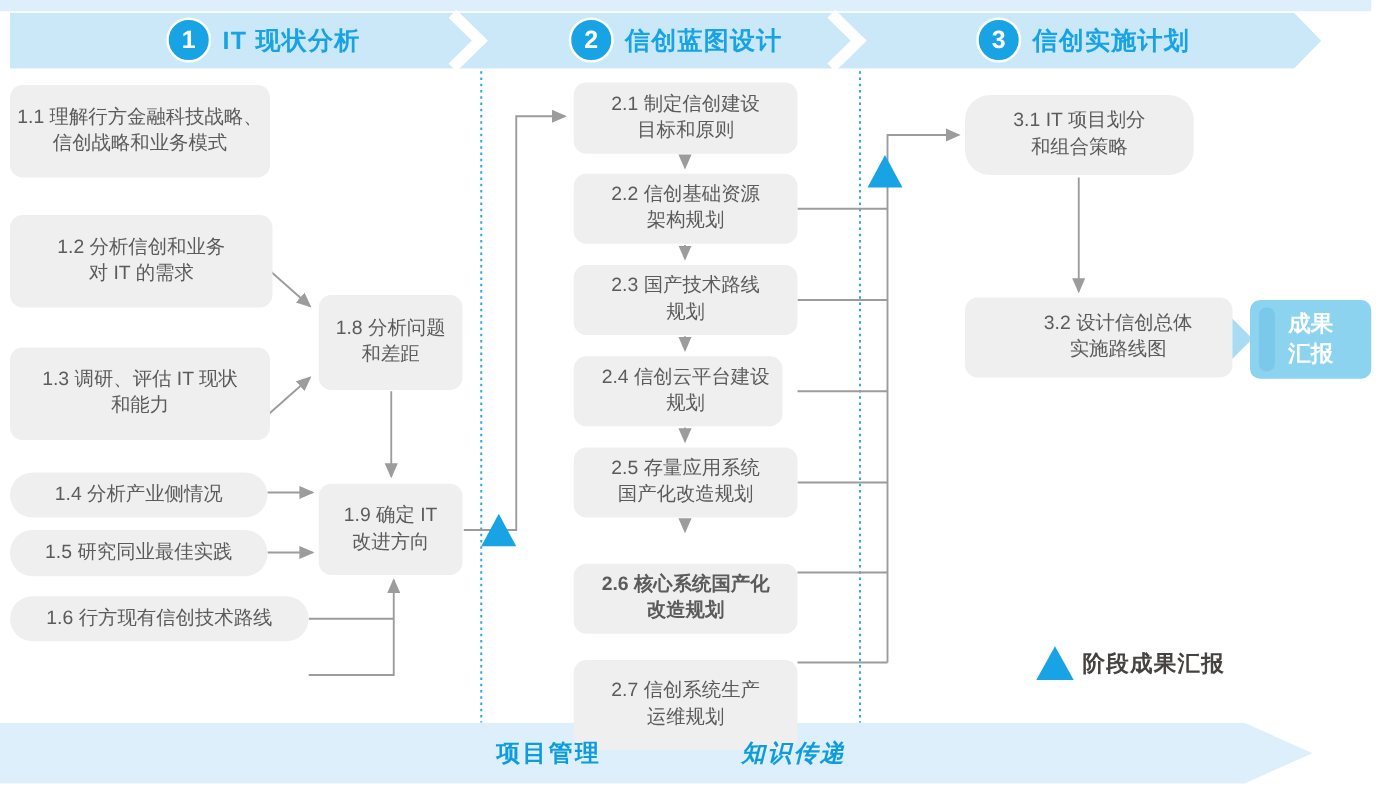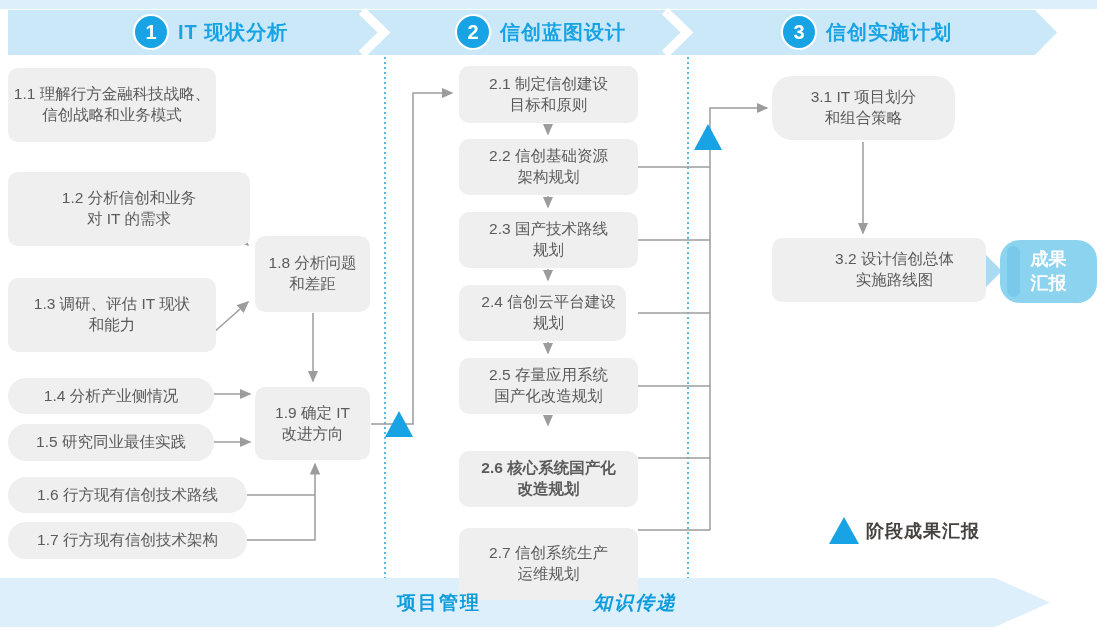--- a/index.html
+++ b/index.html
@@ -28,21 +28,21 @@
   }
   .phase-title{margin-left:9px; color:var(--accent); font-weight:bold; font-size:20px; letter-spacing:1px;}
   .box{
     position:absolute; z-index:3; background:var(--box-bg); color:var(--box-text);
     border-radius:10px; display:flex; align-items:center; justify-content:center;
     text-align:center; white-space:pre-line; font-size:15.5px; line-height:1.35;
   }
   .pill{border-radius:18px;}
   .result-box{
     position:absolute; z-index:3; left:1000px; top:240px; width:97px; height:63px;
-    background:var(--result-bg); border-radius:20px; color:#fff; font-weight:bold; font-size:18px;
+    background:var(--result-bg); border-radius:8px; color:#fff; font-weight:bold; font-size:18px;
     line-height:1.3; display:flex; align-items:center; justify-content:center; text-align:center;
     white-space:pre-line;
   }
   .result-stripe{
     position:absolute; left:7px; top:6px; width:13px; height:51px; border-radius:6px;
     background:var(--result-stripe);
   }
   #overlay{position:absolute; left:0; top:0; z-index:2; pointer-events:none;}
   .bottom-label{
     position:absolute; top:590px; z-index:3; color:var(--bottom-text); font-weight:bold;
@@ -115,28 +115,27 @@
 
     <polygon points="385,437 413,437 399,411" fill="#18A3E4"></polygon>
     <polygon points="694,150 722,150 708,124" fill="#18A3E4"></polygon>
     <polygon points="829,544 859,544 844,517" fill="#18A3E4"></polygon>
 
     <polygon points="958,259 978,259 978,247 1002,271 978,295 978,283 958,283" fill="#A9DCF4"></polygon>
   </svg>
 
   <div class="box" style="left:8px; top:68px; width:208px; height:74px;">1.1 理解行方金融科技战略、
 信创战略和业务模式</div>
-  <div class="box" style="left:8px; top:172px; width:242px; height:74px;">1.2 分析信创和业务
+  <div class="box" style="left:8px; top:172px; width:210px; height:74px;">1.2 分析信创和业务
 对 IT 的需求</div>
   <div class="box" style="left:8px; top:278px; width:208px; height:74px;">1.3 调研、评估 IT 现状
 和能力</div>
   <div class="box pill" style="left:8px; top:378px; width:206px; height:36px;">1.4 分析产业侧情况</div>
   <div class="box pill" style="left:8px; top:424px; width:206px; height:37px;">1.5 研究同业最佳实践</div>
   <div class="box pill" style="left:8px; top:477px; width:239px; height:36px;">1.6 行方现有信创技术路线</div>
-  <div class="box pill" style="left:8px; top:522px; width:239px; height:37px;">1.7 行方现有信创技术架构</div>
   <div class="box" style="left:255px; top:236px; width:115px; height:76px;">1.8 分析问题
 和差距</div>
   <div class="box" style="left:255px; top:387px; width:115px; height:73px;">1.9 确定 IT
 改进方向</div>
 
   <div class="box" style="left:459px; top:66px; width:179px; height:57px;">2.1 制定信创建设
 目标和原则</div>
   <div class="box" style="left:459px; top:139px; width:179px; height:56px;">2.2 信创基础资源
 架构规划</div>
   <div class="box" style="left:459px; top:212px; width:179px; height:56px;">2.3 国产技术路线

